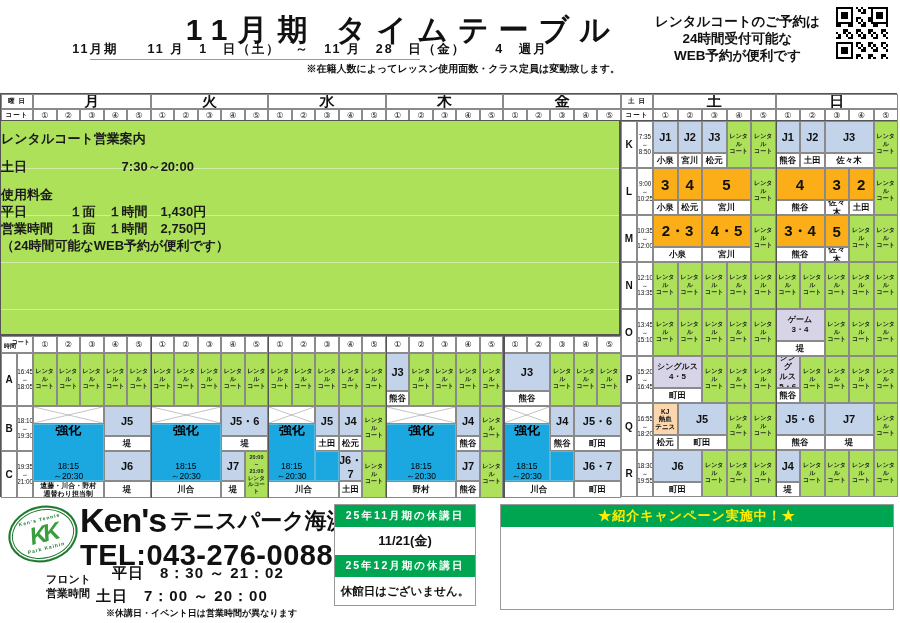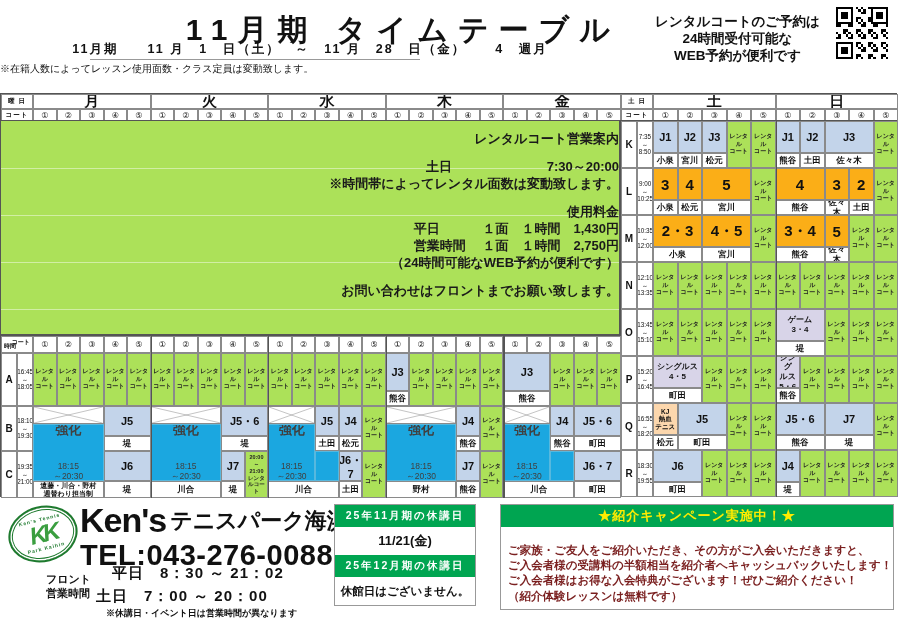--- a/index.html
+++ b/index.html
@@ -3,54 +3,54 @@
 <meta charset="utf-8">
 <style>
   html,body{margin:0;padding:0;}
   body{width:900px;height:623px;position:relative;background:#fff;overflow:hidden;
        font-family:"Liberation Sans",sans-serif;color:#111;}
   .abs{position:absolute;box-sizing:border-box;}
   
   .page-title{left:0;top:10px;width:620px;text-align:right;font-size:30px;font-weight:bold;letter-spacing:10px;}
   .sub-title{left:0;top:41px;width:620px;text-align:center;font-size:12.5px;font-weight:bold;letter-spacing:2px;}
   .sub-rule{left:90px;top:59px;width:330px;border-top:1.5px solid #999;}
-  .cap-note{left:0;top:62px;width:620px;text-align:left;font-size:10px;font-weight:normal;}
+  .cap-note{left:0;top:62px;width:620px;text-align:right;font-size:10px;font-weight:bold;}
   .web-note{left:640px;top:14px;width:195px;text-align:center;font-size:13.5px;font-weight:bold;line-height:1.25;}
   .qr{left:836px;top:7px;width:52px;height:52px;}
   
   .grid{border:1px solid #555;}
   .cell{position:absolute;box-sizing:border-box;border:0.5px solid #8a8a8a;
         display:flex;align-items:center;justify-content:center;text-align:center;overflow:hidden;background:#fff;}
   .day{font-size:15px;font-weight:bold;}
   .hc{font-size:6.5px;font-weight:bold;letter-spacing:1px;}
   .crt{font-size:8px;}
   .rl{font-size:10px;font-weight:600;}
   .tm{font-size:6.3px;line-height:1.25;flex-direction:column;}
   .rent{background:var(--green);font-size:6px;font-weight:bold;line-height:1.25;color:#222;}
   .rent.sm{font-size:5.5px;}
   .lesson{background:var(--blue);font-size:11px;font-weight:bold;}
   .num{background:var(--orange);font-size:15px;font-weight:bold;}
   .game{background:var(--lav);font-size:8px;font-weight:bold;line-height:1.2;}
   .kj{background:var(--peach);font-size:6.5px;font-weight:bold;line-height:1.1;}
   .nm{background:#fff;font-size:8.5px;font-weight:bold;line-height:1.1;}
   .nm.sm2{font-size:7px;}
-  .kyo{background:var(--kyoka);color:#404040;flex-direction:column;line-height:1.15;border:0.5px solid #57b8de;gap:24px;}
+  .kyo{background:var(--kyoka);color:#000000;flex-direction:column;line-height:1.15;border:0.5px solid #57b8de;gap:24px;}
   .kyo b{font-size:13px;}
   .kyo span{font-size:8.5px;}
   .kyo2{background:var(--kyoka);border:0.5px solid #57b8de;}
   .xcell{background:#fff;padding:0;}
   .xcell svg{width:100%;height:100%;display:block;}
   .diag{background:linear-gradient(to top right,#fff 49.5%,#8a8a8a 49.5%,#8a8a8a 50.5%,#fff 50.5%);}
   .diag i{position:absolute;font-style:normal;font-size:6px;font-weight:bold;}
   .diag i.tl{left:2px;bottom:1px;}
   .diag i.tr{right:2px;top:1px;}
   .vsep{position:absolute;width:1.2px;background:#555;}
   
   #ginfo{background:var(--green);}
-  .gl{text-align:right;font-size:13px;font-weight:bold;line-height:17px;color:#1a1a1a;white-space:pre;}
+  .gl{text-align:left;font-size:13px;font-weight:bold;line-height:17px;color:#1a1a1a;white-space:pre;}
   .gl.sp{height:11px;}
   .gline{position:absolute;left:0;width:100%;height:1px;background:rgba(255,255,255,0.45);}
   
   .logo{left:8px;top:506px;width:70px;height:56px;border:2.5px solid #1e7a2e;border-radius:50%;
         transform:rotate(-14deg);display:flex;align-items:center;justify-content:center;flex-direction:column;
         box-shadow:inset 0 0 0 1.5px #fff, inset 0 0 0 2.5px #1e7a2e;}
   .logo .kk{color:#3a9e3f;font-weight:900;font-style:italic;font-size:24px;letter-spacing:-4px;line-height:1;}
   .logo .arc{color:#1e7a2e;font-size:5px;font-weight:bold;letter-spacing:1px;line-height:1;}
   .brandrow{left:80px;top:504px;width:460px;display:flex;align-items:flex-end;}
   .brand1{font-size:34px;font-weight:900;letter-spacing:-1px;line-height:0.95;}
@@ -240,28 +240,26 @@
   </div>
 <div class="abs grid" id="ginfo" style="left:0;top:120px;width:620px;height:215px;">
     <div class="gline" style="top: 47px;"></div>
     <div class="gline" style="top: 94px;"></div>
     <div class="gline" style="top: 141px;"></div>
     <div class="gline" style="top: 188px;"></div>
     <div style="padding-top: 9px; position: relative;">
       <div class="gl">レンタルコート営業案内</div>
       <div class="gl sp"></div>
       <div class="gl">土日　　　　　　　 7:30～20:00</div>
-      <div class="gl">※時間帯によってレンタル面数は変動致します。</div>
       <div class="gl sp"></div>
       <div class="gl">使用料金</div>
       <div class="gl">平日　　　 １面　１時間　1,430円</div>
       <div class="gl">営業時間　 １面　１時間　2,750円</div>
       <div class="gl">（24時間可能なWEB予約が便利です）</div>
       <div class="gl sp"></div>
-      <div class="gl">お問い合わせはフロントまでお願い致します。</div>
     </div>
   </div>
 <div class="abs grid" id="wgrid" style="left:620px;top:120px;width:277px;height:376px;">
     <div class="cell rl" style="left: 0px; top: 0px; width: 16px; height: 47px;">K</div>
     <div class="cell tm" style="left: 16px; top: 0px; width: 16px; height: 47px;">7:35<br>～<br>8:50</div>
     <div class="cell lesson" style="left: 32px; top: 0px; width: 24.5px; height: 32px;">J1</div>
     <div class="cell nm" style="left: 32px; top: 32px; width: 24.5px; height: 15px;">小泉</div>
     <div class="cell lesson" style="left: 56.5px; top: 0px; width: 24.5px; height: 32px;">J2</div>
     <div class="cell nm" style="left: 56.5px; top: 32px; width: 24.5px; height: 15px;">宮川</div>
     <div class="cell lesson" style="left: 81px; top: 0px; width: 24.5px; height: 32px;">J3</div>
@@ -539,19 +537,13 @@
 
 <div class="abs holiday">
   <div class="hd">25年11月期の休講日</div>
   <div class="vl v1">11/21(金)</div>
   <div class="hd">25年12月期の休講日</div>
   <div class="vl v2">休館日はございません。</div>
 </div>
 
 <div class="abs camp">
   <div class="hd">★紹介キャンペーン実施中！★</div>
-  <div class="bd">
-    <div>ご家族・ご友人をご紹介いただき、その方がご入会いただきますと、</div>
-    <div>ご入会者様の受講料の半額相当を紹介者へキャッシュバックいたします！</div>
-    <div>ご入会者様はお得な入会特典がございます！ぜひご紹介ください！</div>
-    <div>（紹介体験レッスンは無料です）</div>
-  </div>
 </div>
 
 </body></html>

